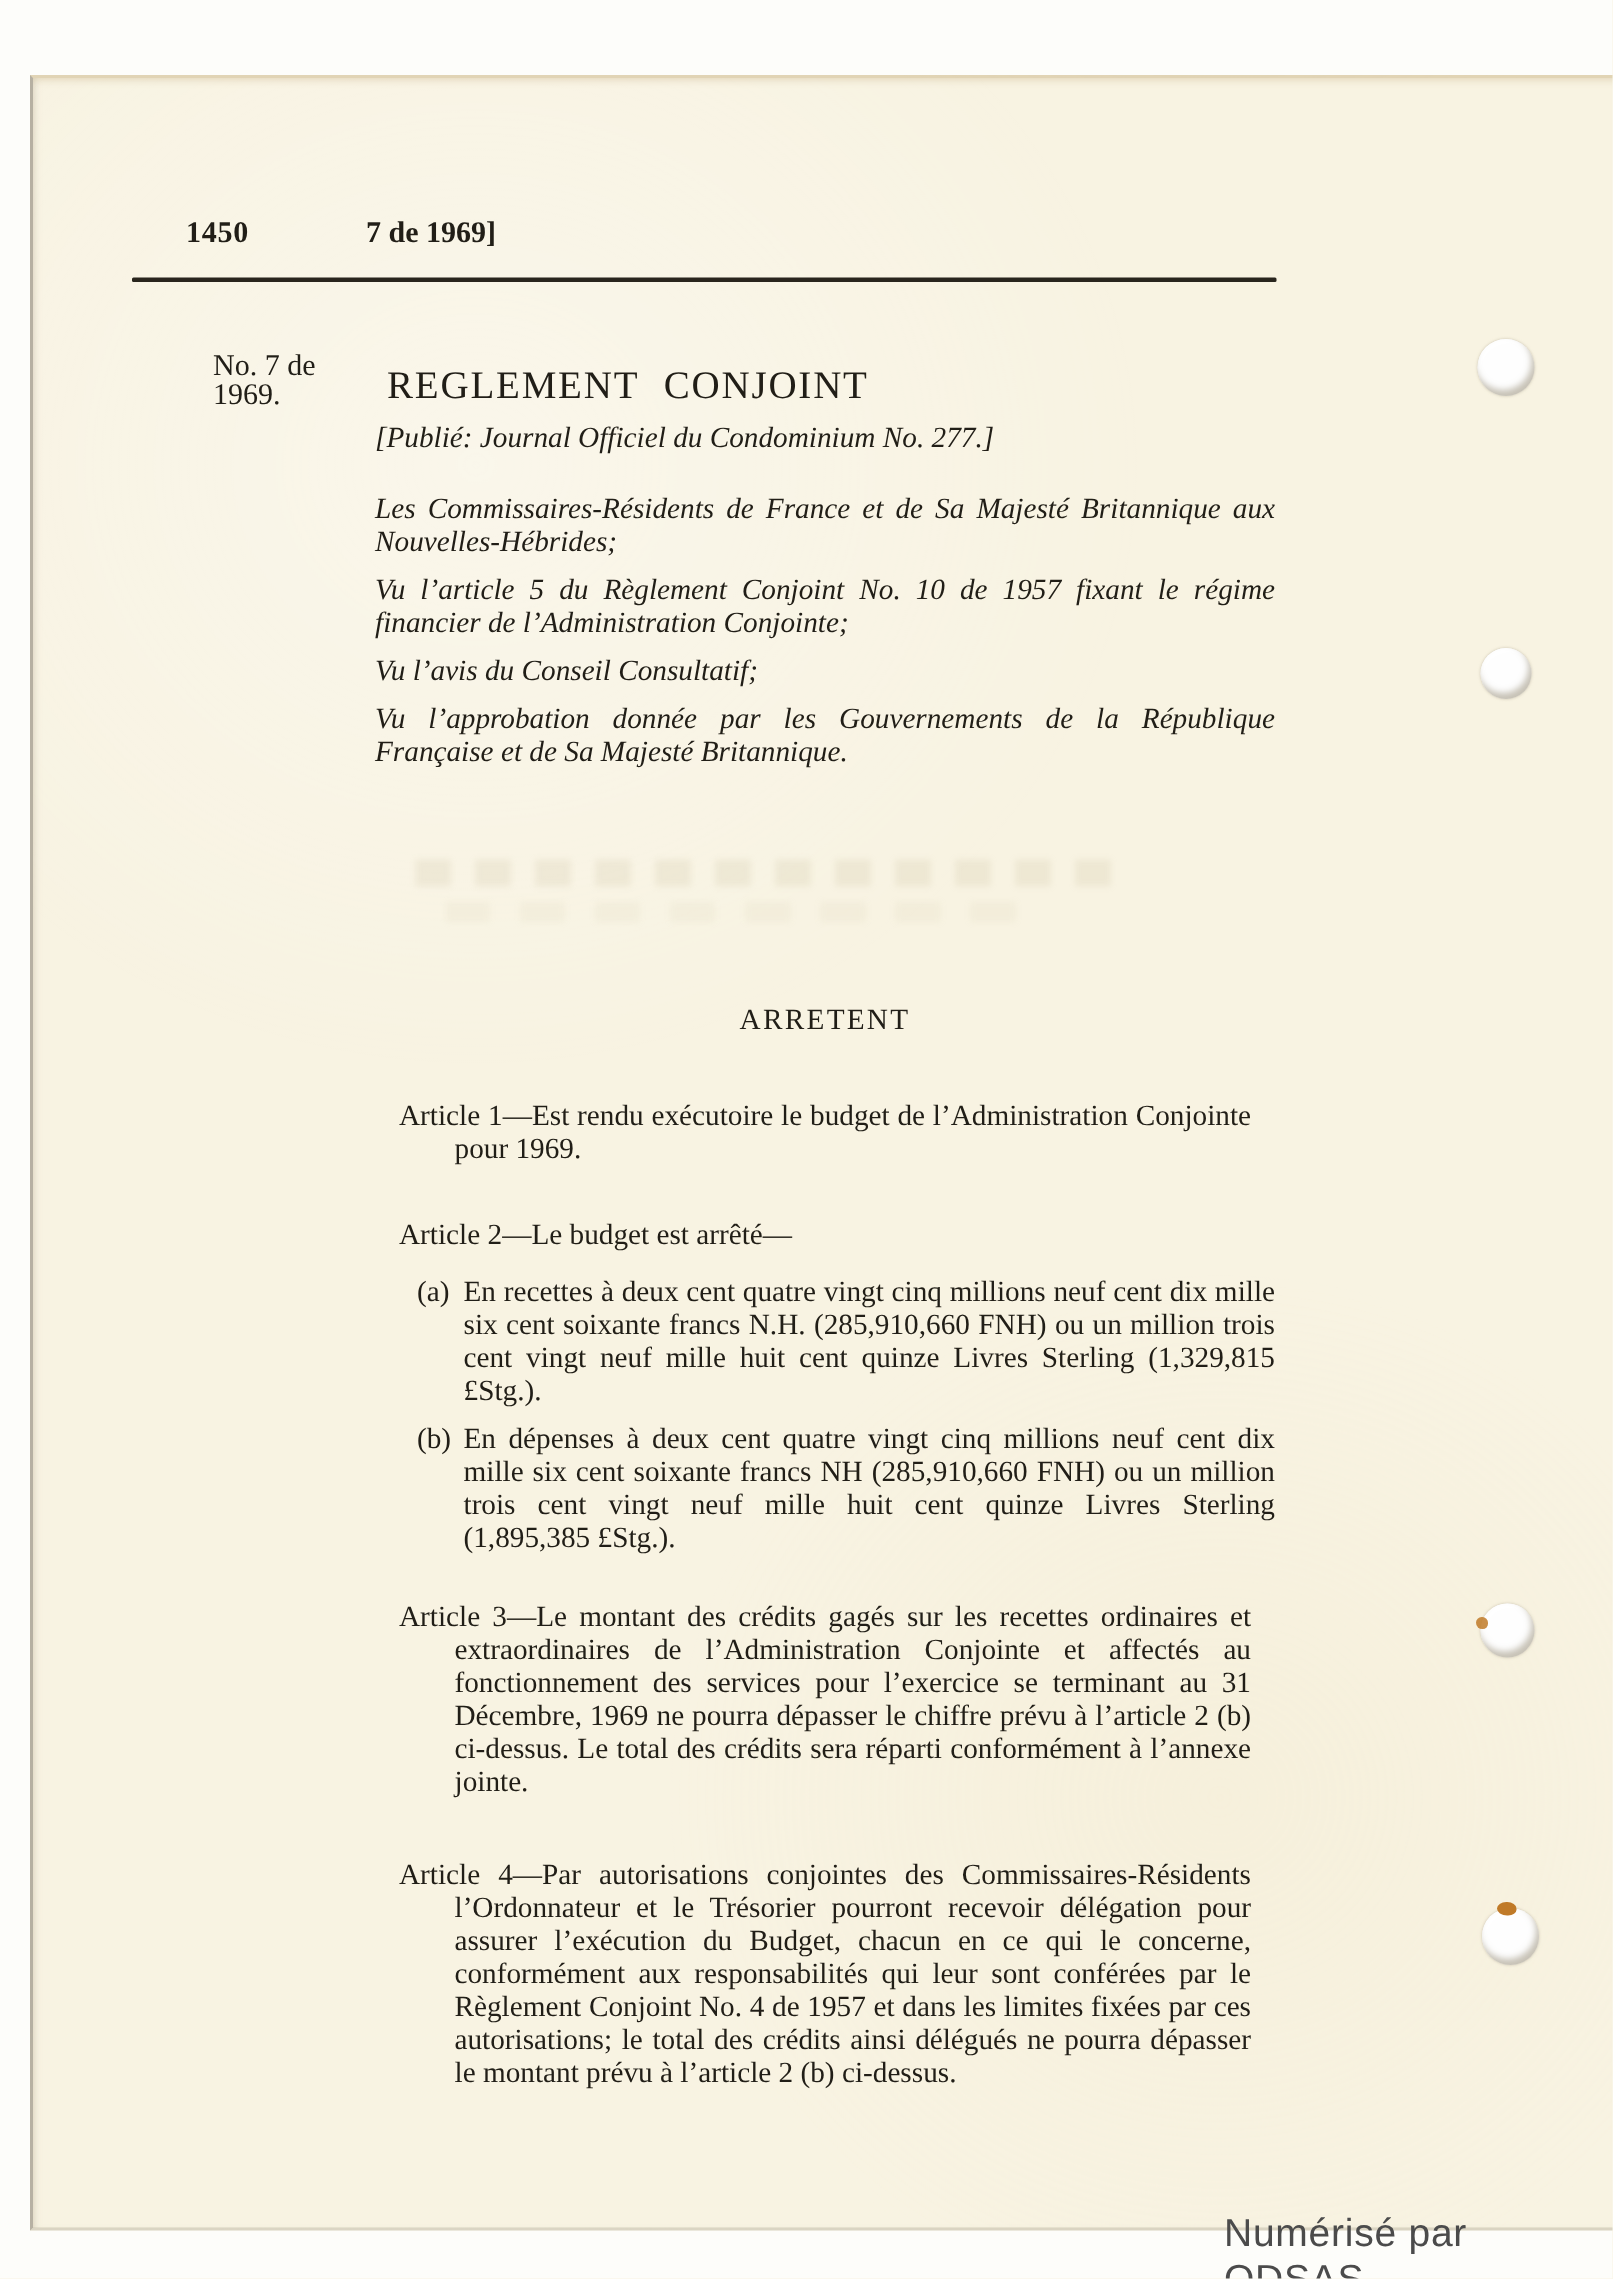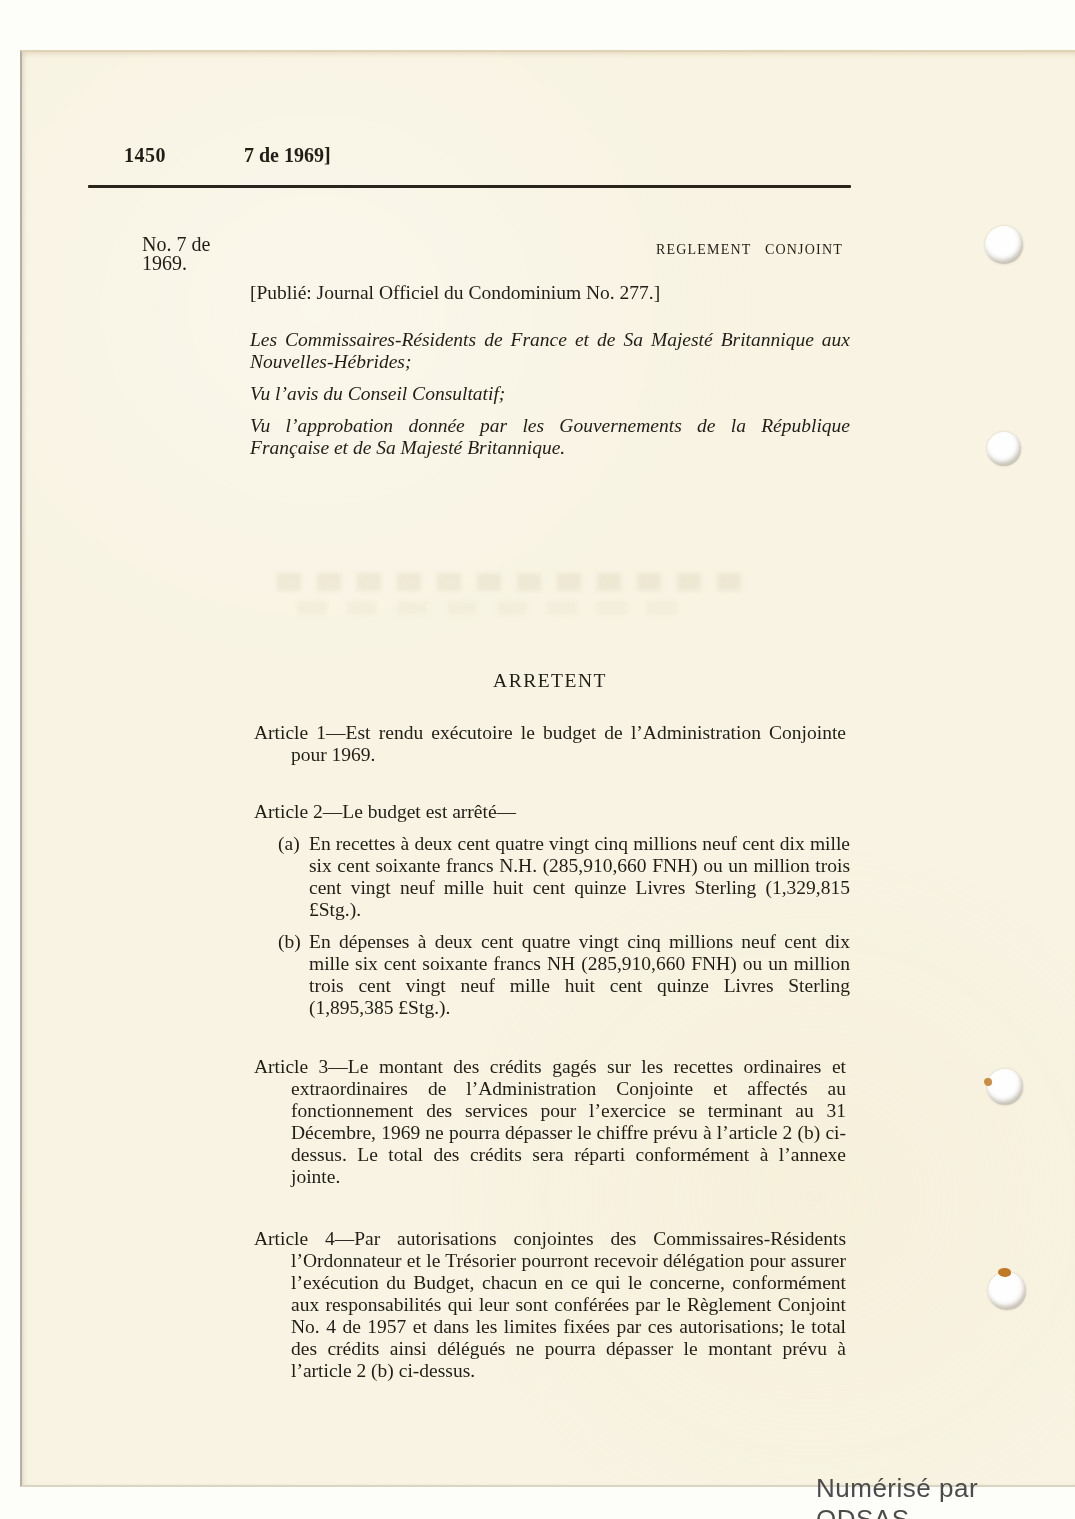--- a/index.html
+++ b/index.html
@@ -24,31 +24,31 @@
   }
   
   .h-num{position:absolute;left:102px;top:92px;font-size:20px;font-weight:bold;letter-spacing:.5px;}
   .h-issue{position:absolute;left:222px;top:92px;font-size:20px;font-weight:bold;}
   .h-running{position:absolute;left:228px;top:92px;width:600px;text-align:center;
              font-size:20px;font-weight:bold;font-style:italic;letter-spacing:.5px;}
   .rule{position:absolute;left:66px;top:133px;width:763px;height:3px;background:#29251d;border-radius:1px;}
   
   .margin-note{position:absolute;left:120px;top:183px;font-size:20px;line-height:19px;}
   
-  .title{position:absolute;left:221px;top:190px;width:600px;text-align:right;
-         font-size:14px;letter-spacing:1.2px;word-spacing:9px;}
-  .pub-note{position:absolute;left:228px;top:230px;width:600px;font-size:19.5px;}
+  .title{position:absolute;left:236px;top:190px;width:600px;text-align:left;
+         font-size:26px;letter-spacing:1.2px;word-spacing:9px;}
+  .pub-note{position:absolute;left:228px;top:230px;width:600px;font-size:19.5px;font-style:italic;}
   .arretent{position:absolute;left:228px;top:618px;width:600px;text-align:center;
             font-size:19.5px;letter-spacing:1.5px;}
   
   .btxt{font-size:19.5px;line-height:22px;text-align:justify;}
   .preamble{position:absolute;left:228px;top:277px;width:600px;font-style:italic;}
   .preamble p{margin:0 0 10px 0;}
   .article{position:absolute;left:228px;width:600px;}
-  .apara{margin:4px;padding-left:37px;text-indent:-37px;}
+  .apara{margin:16px;padding-left:37px;text-indent:-37px;}
   #article1{top:666px;}
   #article2{top:745px;}
   #article3{top:1000px;}
   #article4{top:1172px;}
   .item{position:relative;margin-top:10px;padding-left:59px;}
   .item .marker{position:absolute;left:28px;top:0;}
   .item p{margin:0;}
   
   .hole{position:absolute;border-radius:50%;background:#fefefe;
         box-shadow:inset -2px -4px 4px rgba(145,135,112,.5),
@@ -84,20 +84,21 @@
   <div class="margin-note">
     <div>No. 7 de</div>
     <div>1969.</div>
   </div>
 
   <div class="title">REGLEMENT CONJOINT</div>
   <div class="pub-note">[Publié: Journal Officiel du Condominium No. 277.]</div>
 
   <div class="preamble btxt">
     <p>Les Commissaires-Résidents de France et de Sa Majesté Britannique aux Nouvelles-Hébrides;</p>
+    <p>Vu l’article 5 du Règlement Conjoint No. 10 de 1957 fixant le régime financier de l’Administration Conjointe;</p>
     <p>Vu l’avis du Conseil Consultatif;</p>
     <p>Vu l’approbation donnée par les Gouvernements de la République Française et de Sa Majesté Britannique.</p>
   </div>
 
   <div class="bleed"></div>
 
   <div class="arretent">ARRETENT</div>
 
   <div class="article btxt" id="article1">
     <p class="apara"><span>Article 1</span><span>—Est rendu exécutoire le budget de l’Administration Conjointe pour 1969.</span></p>

